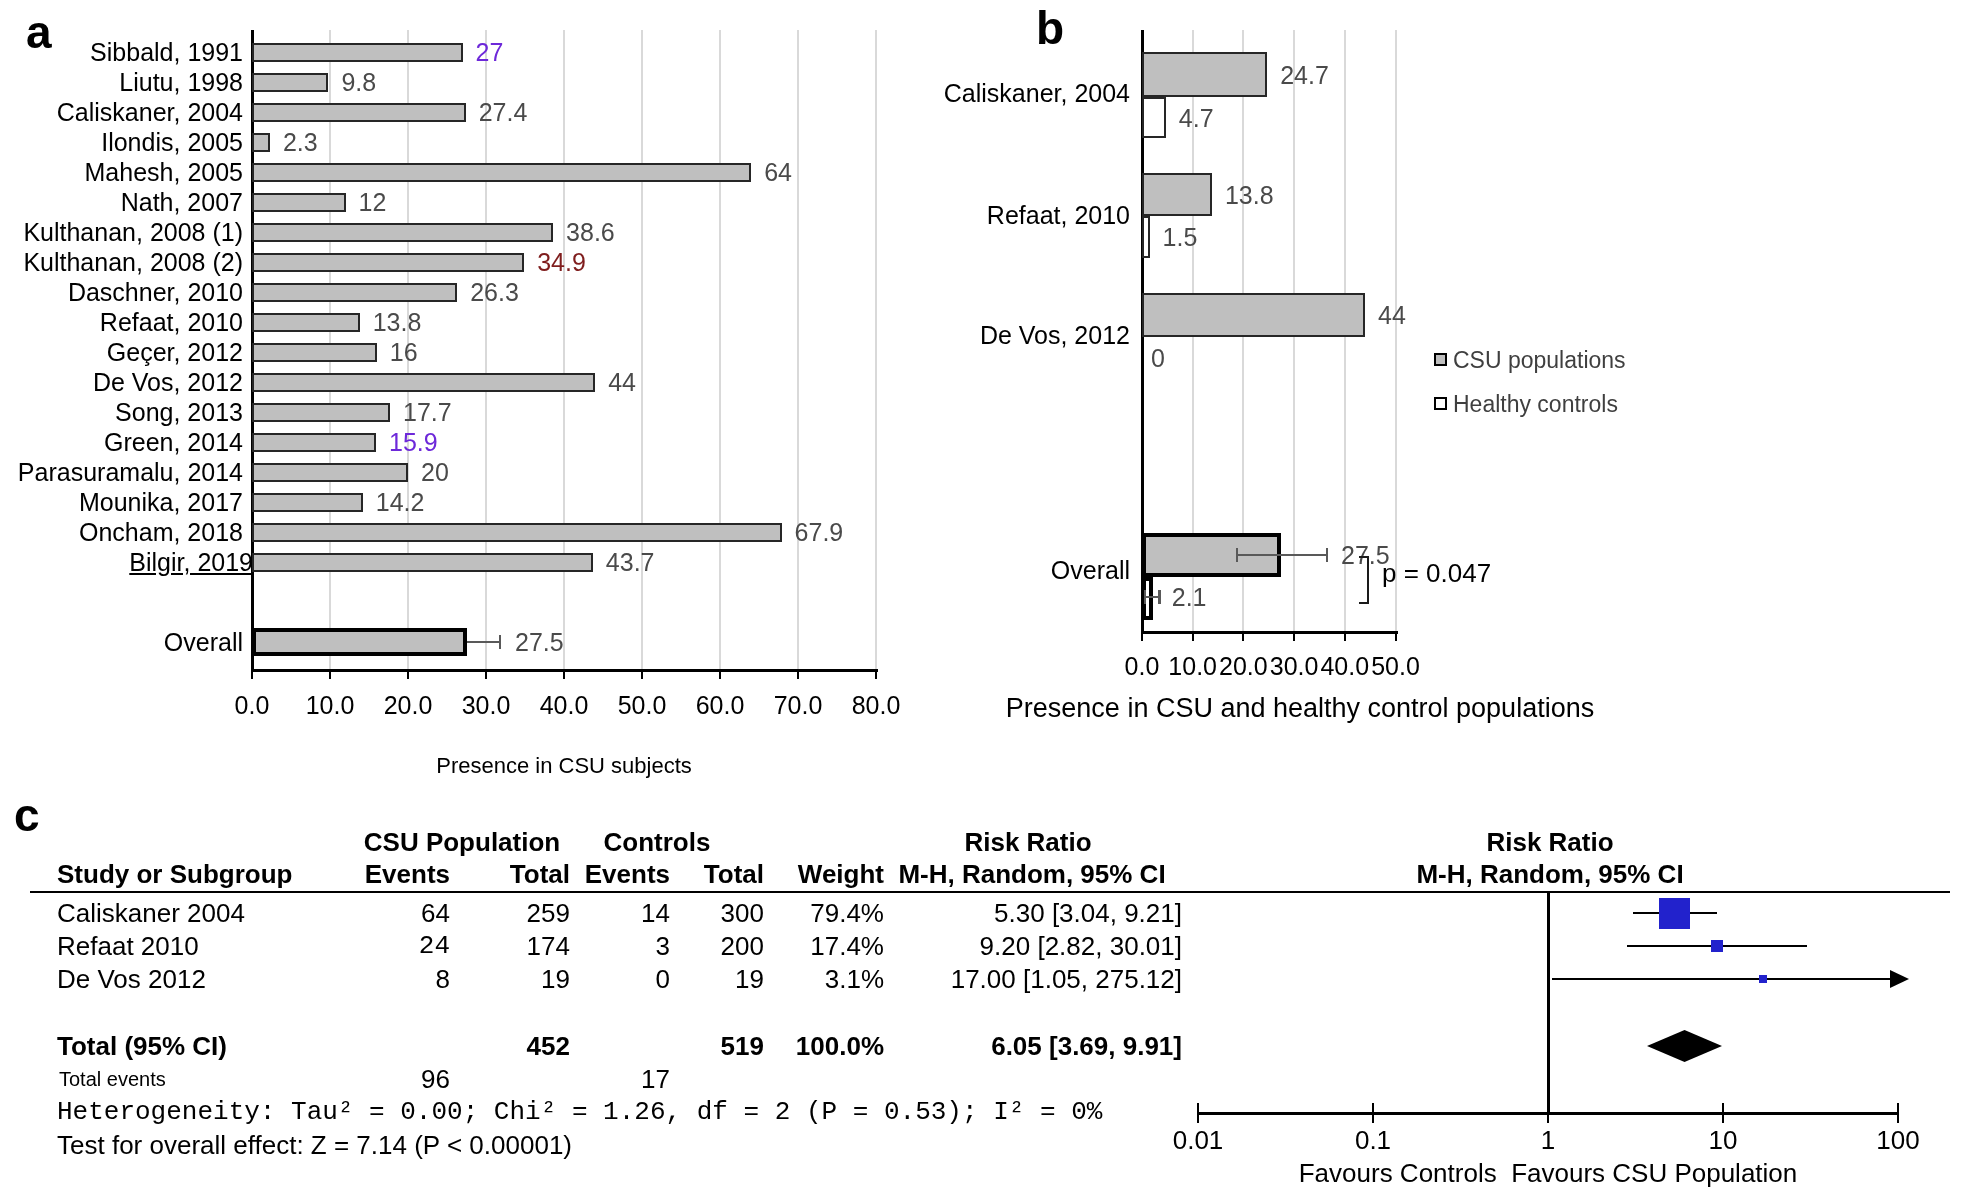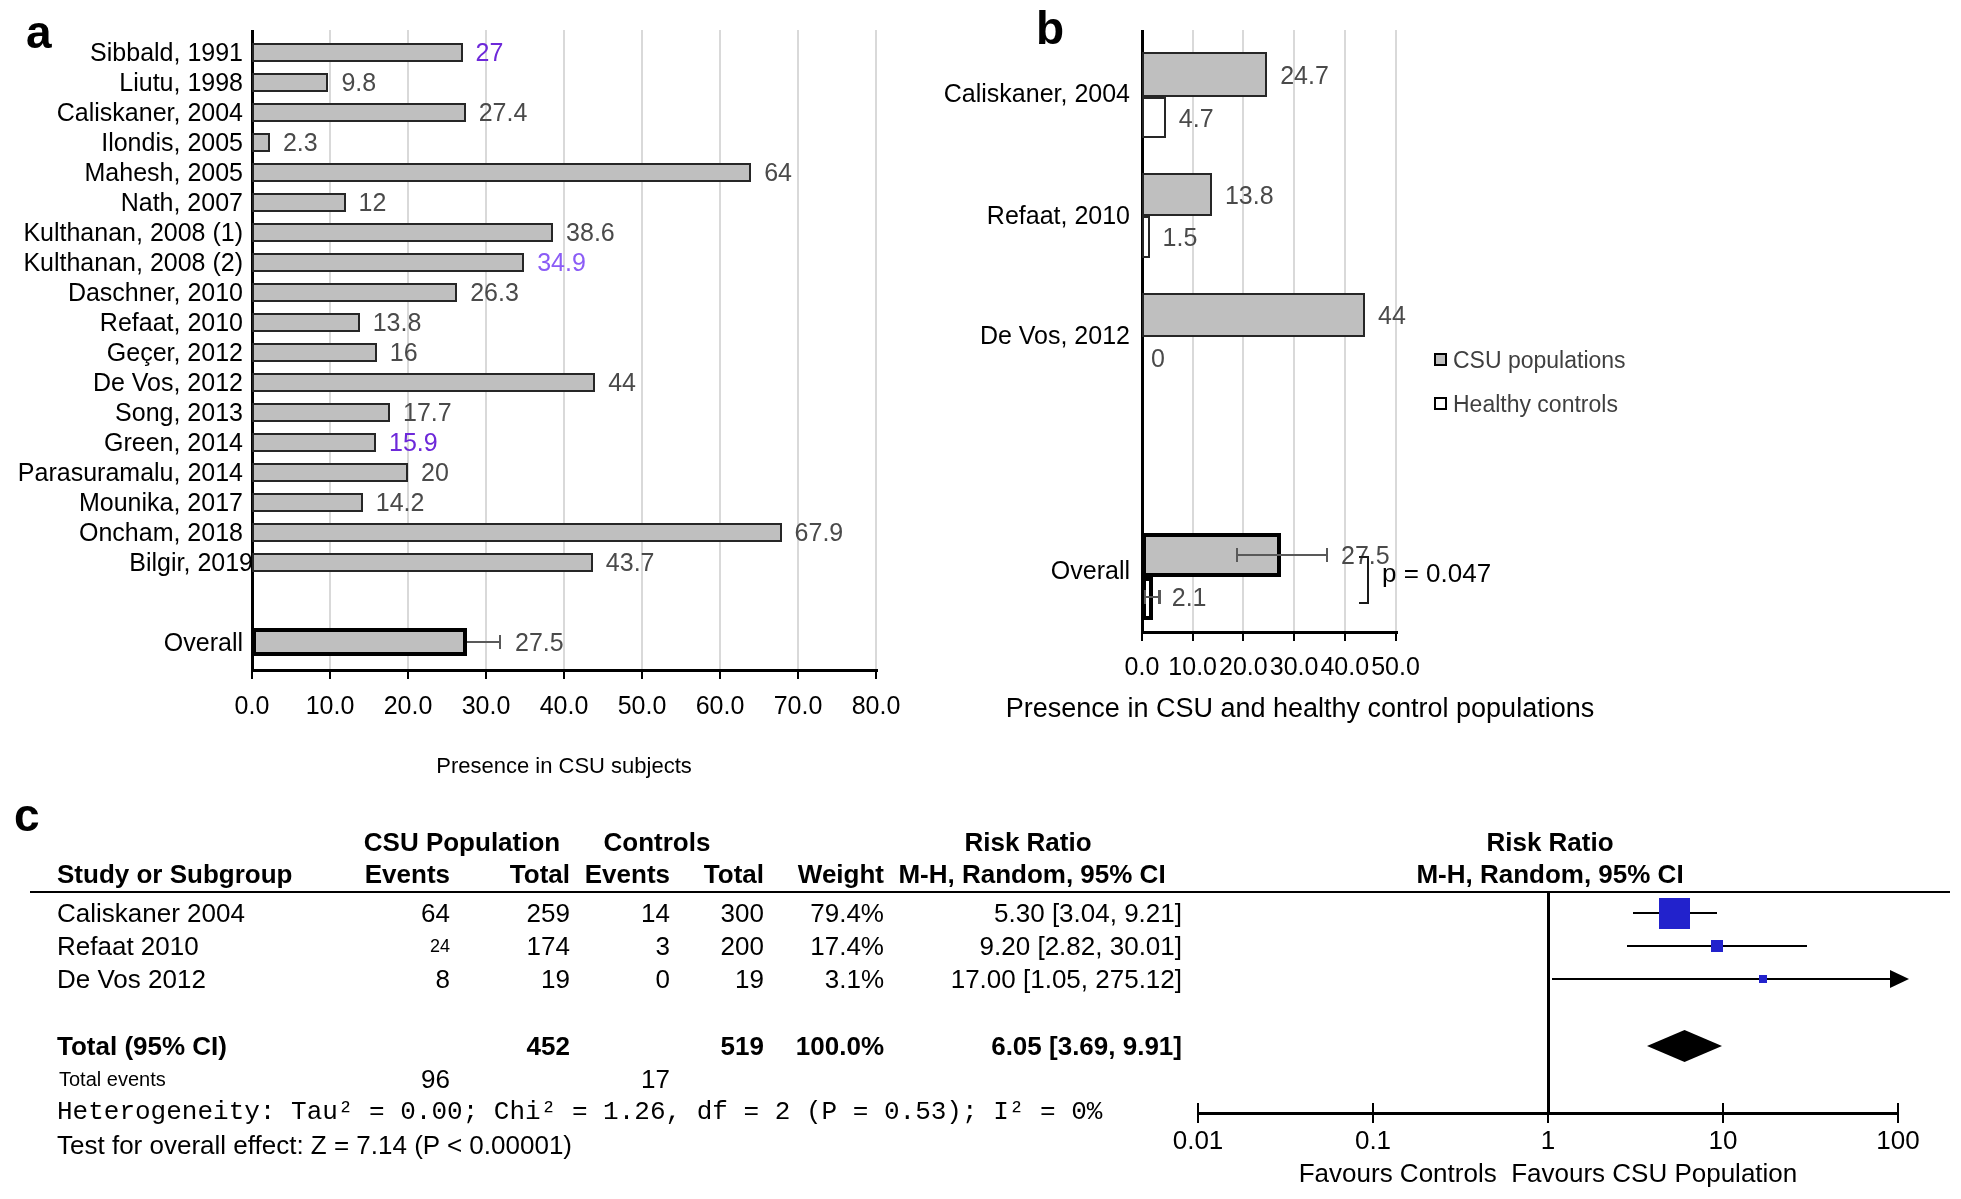--- a/index.html
+++ b/index.html
@@ -63,21 +63,21 @@
       <div class="abs" style="left: 252px; top: 163px; width: 499.2px; height: 19px; background: rgb(191, 191, 191); border: 2px solid rgb(38, 38, 38); box-sizing: border-box;"></div>
       <div class="abs t" style="left: 764.2px; top: 157px; color: rgb(74, 74, 74);">64</div>
       <div class="abs t" style="right: 1718px; top: 187px; text-align: right;">Nath, 2007</div>
       <div class="abs" style="left: 252px; top: 193px; width: 93.6px; height: 19px; background: rgb(191, 191, 191); border: 2px solid rgb(38, 38, 38); box-sizing: border-box;"></div>
       <div class="abs t" style="left: 358.6px; top: 187px; color: rgb(74, 74, 74);">12</div>
       <div class="abs t" style="right: 1718px; top: 217px; text-align: right;">Kulthanan, 2008 (1)</div>
       <div class="abs" style="left: 252px; top: 223px; width: 301.08px; height: 19px; background: rgb(191, 191, 191); border: 2px solid rgb(38, 38, 38); box-sizing: border-box;"></div>
       <div class="abs t" style="left: 566.08px; top: 217px; color: rgb(74, 74, 74);">38.6</div>
       <div class="abs t" style="right: 1718px; top: 247px; text-align: right;">Kulthanan, 2008 (2)</div>
       <div class="abs" style="left: 252px; top: 253px; width: 272.22px; height: 19px; background: rgb(191, 191, 191); border: 2px solid rgb(38, 38, 38); box-sizing: border-box;"></div>
-      <div class="abs t" style="left: 537.22px; top: 247px; color: #8b5cf6;">34.9</div>
+      <div class="abs t" style="left: 537.22px; top: 247px; color: #7f1d1d;">34.9</div>
       <div class="abs t" style="right: 1718px; top: 277px; text-align: right;">Daschner, 2010</div>
       <div class="abs" style="left: 252px; top: 283px; width: 205.14px; height: 19px; background: rgb(191, 191, 191); border: 2px solid rgb(38, 38, 38); box-sizing: border-box;"></div>
       <div class="abs t" style="left: 470.14px; top: 277px; color: rgb(74, 74, 74);">26.3</div>
       <div class="abs t" style="right: 1718px; top: 307px; text-align: right;">Refaat, 2010</div>
       <div class="abs" style="left: 252px; top: 313px; width: 107.64px; height: 19px; background: rgb(191, 191, 191); border: 2px solid rgb(38, 38, 38); box-sizing: border-box;"></div>
       <div class="abs t" style="left: 372.64px; top: 307px; color: rgb(74, 74, 74);">13.8</div>
       <div class="abs t" style="right: 1718px; top: 337px; text-align: right;">Geçer, 2012</div>
       <div class="abs" style="left: 252px; top: 343px; width: 124.8px; height: 19px; background: rgb(191, 191, 191); border: 2px solid rgb(38, 38, 38); box-sizing: border-box;"></div>
       <div class="abs t" style="left: 389.8px; top: 337px; color: rgb(74, 74, 74);">16</div>
       <div class="abs t" style="right: 1718px; top: 367px; text-align: right;">De Vos, 2012</div>
@@ -91,21 +91,21 @@
       <div class="abs t" style="left: 389.02px; top: 427px; color: #6d28d9;">15.9</div>
       <div class="abs t" style="right: 1718px; top: 457px; text-align: right;">Parasuramalu, 2014</div>
       <div class="abs" style="left: 252px; top: 463px; width: 156px; height: 19px; background: rgb(191, 191, 191); border: 2px solid rgb(38, 38, 38); box-sizing: border-box;"></div>
       <div class="abs t" style="left: 421px; top: 457px; color: rgb(74, 74, 74);">20</div>
       <div class="abs t" style="right: 1718px; top: 487px; text-align: right;">Mounika, 2017</div>
       <div class="abs" style="left: 252px; top: 493px; width: 110.76px; height: 19px; background: rgb(191, 191, 191); border: 2px solid rgb(38, 38, 38); box-sizing: border-box;"></div>
       <div class="abs t" style="left: 375.76px; top: 487px; color: rgb(74, 74, 74);">14.2</div>
       <div class="abs t" style="right: 1718px; top: 517px; text-align: right;">Oncham, 2018</div>
       <div class="abs" style="left: 252px; top: 523px; width: 529.62px; height: 19px; background: rgb(191, 191, 191); border: 2px solid rgb(38, 38, 38); box-sizing: border-box;"></div>
       <div class="abs t" style="left: 794.62px; top: 517px; color: rgb(74, 74, 74);">67.9</div>
-      <div class="abs t" style="right: 1708px; top: 547px; text-align: center;">Bilgir, 2019</div>
+      <div class="abs t" style="right: 1708px; top: 547px; text-align: center; text-decoration: underline;">Bilgir, 2019</div>
       <div class="abs" style="left: 252px; top: 553px; width: 340.86px; height: 19px; background: rgb(191, 191, 191); border: 2px solid rgb(38, 38, 38); box-sizing: border-box;"></div>
       <div class="abs t" style="left: 605.86px; top: 547px; color: rgb(74, 74, 74);">43.7</div>
       <div class="abs t" style="right: 1718px; top: 627px; text-align: right;">Overall</div>
       <div class="abs" style="left: 252px; top: 628px; width: 214.5px; height: 28px; background: rgb(191, 191, 191); border: 4px solid rgb(0, 0, 0); box-sizing: border-box; z-index: 1;"></div>
       <div class="abs" style="left: 429.84px; top: 640.75px; width: 70.2px; height: 2.5px; background: rgb(89, 89, 89);"></div>
       <div class="abs" style="left: 428.59px; top: 635px; width: 2.5px; height: 14px; background: rgb(89, 89, 89);"></div>
       <div class="abs" style="left: 498.79px; top: 635px; width: 2.5px; height: 14px; background: rgb(89, 89, 89);"></div>
       <div class="abs t" style="left: 515.04px; top: 627px; color: rgb(74, 74, 74);">27.5</div>
     </div>
   <div id="panel-b">
@@ -178,21 +178,21 @@
       <div class="abs t" style="left: 1550px; top: 859px; transform: translateX(-50%); font-weight: bold; font-size: 26px;">M-H, Random, 95% CI</div>
       <div class="abs" style="left: 30px; top: 890.75px; width: 1920px; height: 2.5px; background: rgb(0, 0, 0);"></div>
       <div class="abs t" style="left: 57px; top: 898px; font-size: 26px;">Caliskaner 2004</div>
       <div class="abs t" style="right: 1511px; top: 898px; text-align: right; font-size: 26px;">64</div>
       <div class="abs t" style="right: 1391px; top: 898px; text-align: right; font-size: 26px;">259</div>
       <div class="abs t" style="right: 1291px; top: 898px; text-align: right; font-size: 26px;">14</div>
       <div class="abs t" style="right: 1197px; top: 898px; text-align: right; font-size: 26px;">300</div>
       <div class="abs t" style="right: 1077px; top: 898px; text-align: right; font-size: 26px;">79.4%</div>
       <div class="abs t" style="right: 779px; top: 898px; text-align: right; font-size: 26px;">5.30 [3.04, 9.21]</div>
       <div class="abs t" style="left: 57px; top: 931px; font-size: 26px;">Refaat 2010</div>
-      <div class="abs t" style="right: 1511px; top: 931px; text-align: right; font-size: 18px;">24</div>
+      <div class="abs t" style="right: 1511px; top: 931px; text-align: right; font-size: 26px; font-family: Liberation Mono, monospace;">24</div>
       <div class="abs t" style="right: 1391px; top: 931px; text-align: right; font-size: 26px;">174</div>
       <div class="abs t" style="right: 1291px; top: 931px; text-align: right; font-size: 26px;">3</div>
       <div class="abs t" style="right: 1197px; top: 931px; text-align: right; font-size: 26px;">200</div>
       <div class="abs t" style="right: 1077px; top: 931px; text-align: right; font-size: 26px;">17.4%</div>
       <div class="abs t" style="right: 779px; top: 931px; text-align: right; font-size: 26px;">9.20 [2.82, 30.01]</div>
       <div class="abs t" style="left: 57px; top: 964px; font-size: 26px;">De Vos 2012</div>
       <div class="abs t" style="right: 1511px; top: 964px; text-align: right; font-size: 26px;">8</div>
       <div class="abs t" style="right: 1391px; top: 964px; text-align: right; font-size: 26px;">19</div>
       <div class="abs t" style="right: 1291px; top: 964px; text-align: right; font-size: 26px;">0</div>
       <div class="abs t" style="right: 1197px; top: 964px; text-align: right; font-size: 26px;">19</div>

